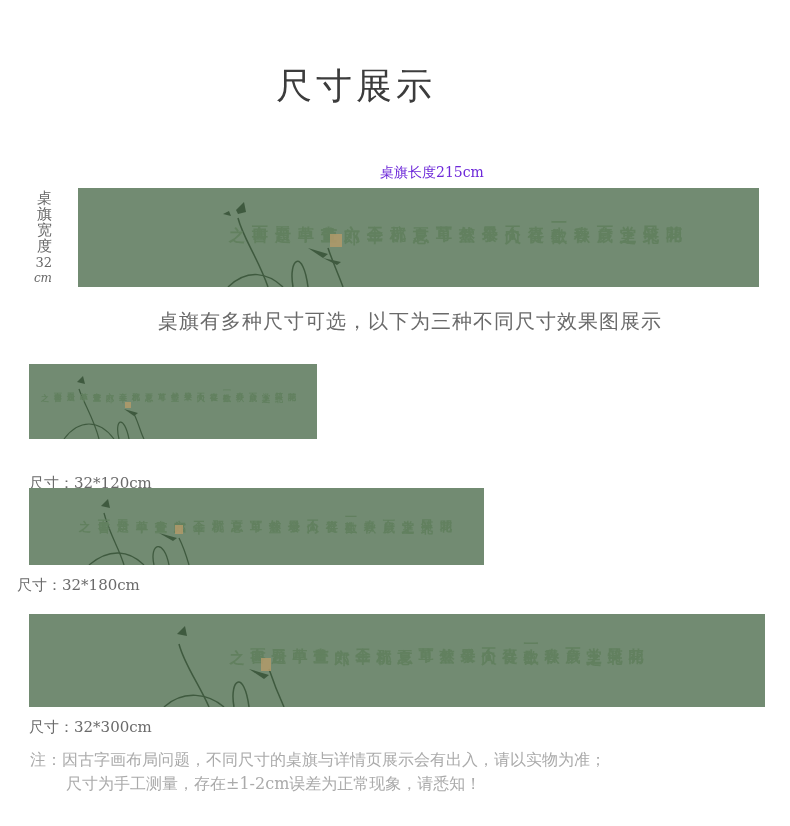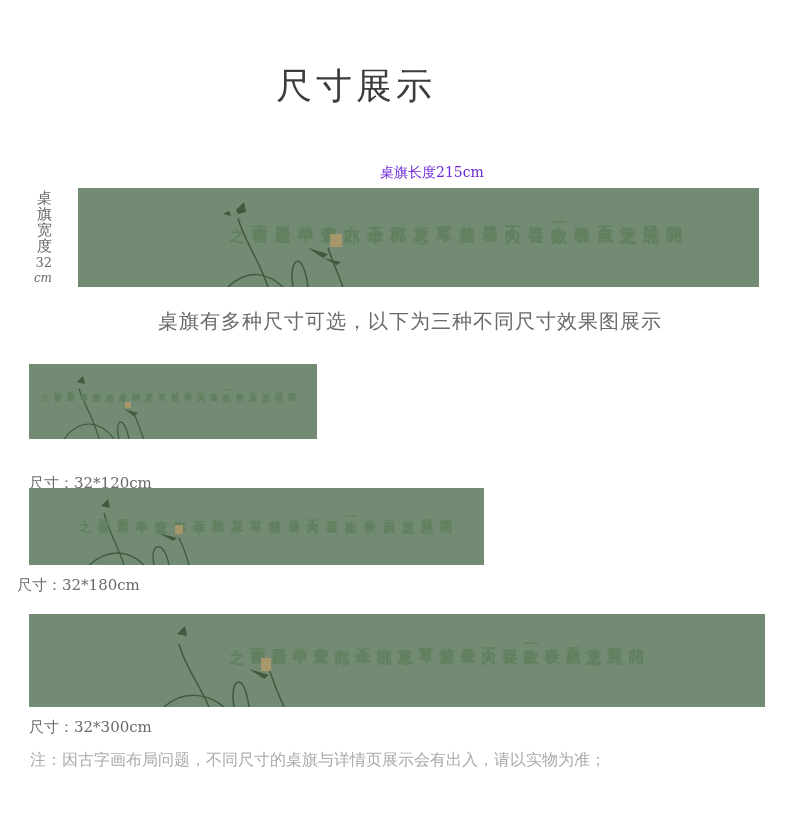--- a/index.html
+++ b/index.html
@@ -187,13 +187,14 @@
       <span class="col">吾題</span>
       <span class="col">而書</span>
       <span class="col">之</span>
     </div>
   <div class="seal" style="left:232px; top:44px; width:10px; height:13px;"></div>
 </div>
 <div class="abs size-label" style="left:29px; top:718px;">尺寸：32*300cm</div>
 
 <div class="abs note" style="top:748px;">
   <div>注：因古字画布局问题，不同尺寸的桌旗与详情页展示会有出入，请以实物为准；</div>
+  <div style="padding-left:36px;">尺寸为手工测量，存在±1-2cm误差为正常现象，请悉知！</div>
 </div>
 
 </body></html>

